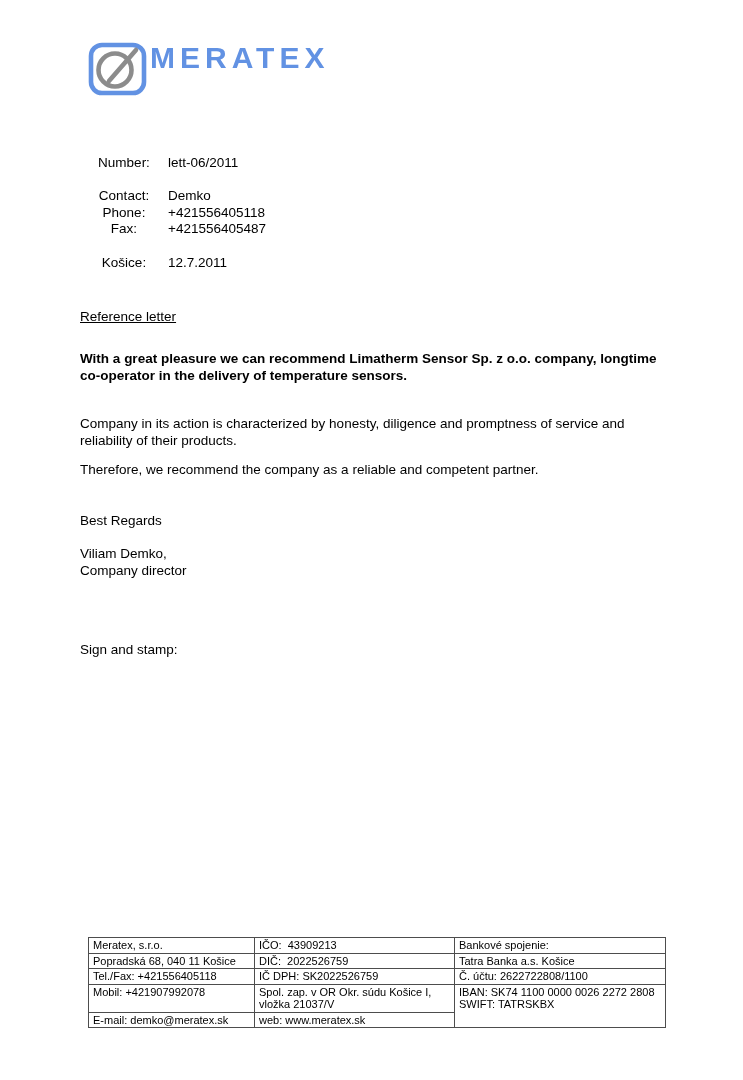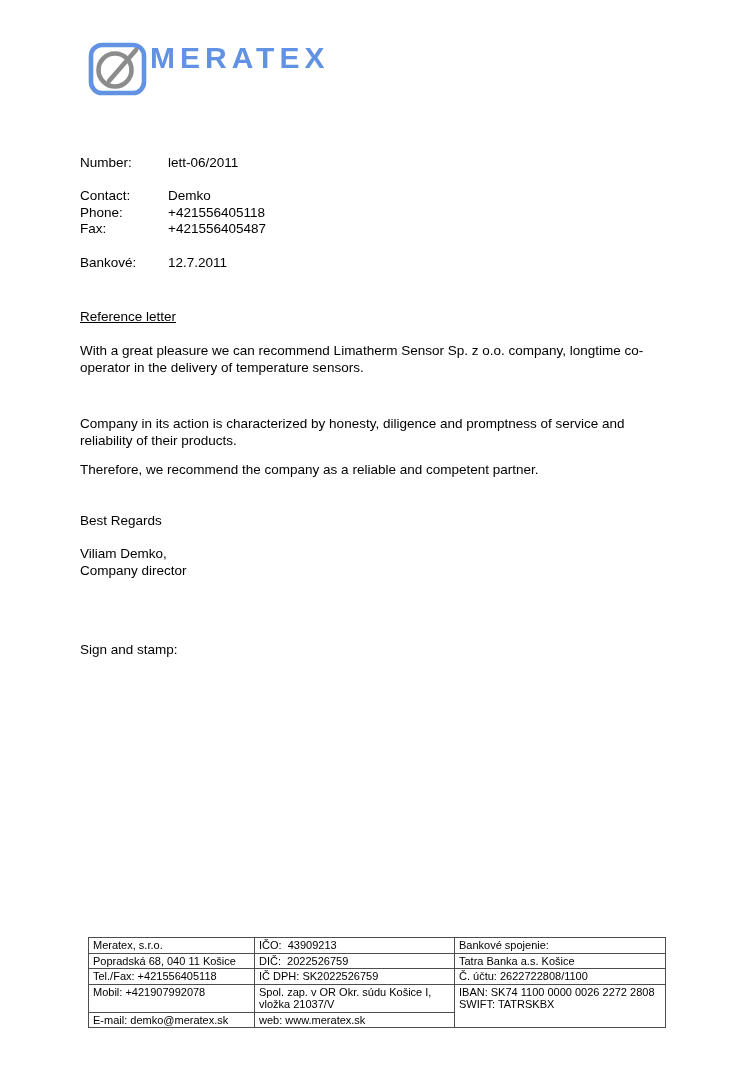--- a/index.html
+++ b/index.html
@@ -25,27 +25,27 @@
   }
   .tagline {
     font-size: 25px; line-height: 24px; margin-top: 2px;
     letter-spacing: -0.5px; color: #7d7d7d;
     white-space: nowrap;
   }
 
   
   .meta { position: absolute; left: 80px; top: 155px; font-size: 13.5px; line-height: 16.6px; }
   .meta-row { display: flex; }
-  .meta-label { width: 88px; flex: 0 0 88px; }
+  .meta-label { width: 88px; flex: 0 0 88px; text-align: center; }
   .meta-gap { height: 16.6px; }
 
   
   .abs { position: absolute; left: 80px; width: 585px; font-size: 13.5px; line-height: 16.6px; }
   .heading { top: 309px; font-weight: normal; text-decoration: underline; }
-  .p1 { top: 343px; }
+  .p1 { top: 351px; font-weight: bold; }
   .p2 { top: 416px; }
   .p3 { top: 462px; }
   .closing { top: 513px; }
   .signatory { top: 546px; }
   .sign-stamp { top: 642px; }
 
   
   .footer-table {
     position: absolute; left: 88px; top: 937px; width: 577px;
     border-collapse: collapse; table-layout: fixed;
@@ -90,21 +90,21 @@
   <div class="meta-row">
     <span class="meta-label">Phone:</span>
     <span class="meta-value">+421556405118</span>
   </div>
   <div class="meta-row">
     <span class="meta-label">Fax:</span>
     <span class="meta-value">+421556405487</span>
   </div>
   <div class="meta-gap"></div>
   <div class="meta-row">
-    <span class="meta-label">Bankové:</span>
+    <span class="meta-label">Košice:</span>
     <span class="meta-value">12.7.2011</span>
   </div>
 </div>
 
 <div class="abs heading">Reference letter</div>
 <div class="abs p1">With a great pleasure we can recommend Limatherm Sensor Sp. z o.o. company, longtime co-operator in the delivery of temperature sensors.</div>
 <div class="abs p2">Company in its action is characterized by honesty, diligence and promptness of service and reliability of their products.</div>
 <div class="abs p3">Therefore, we recommend the company as a reliable and competent partner.</div>
 <div class="abs closing">Best Regards</div>
 <div class="abs signatory">

